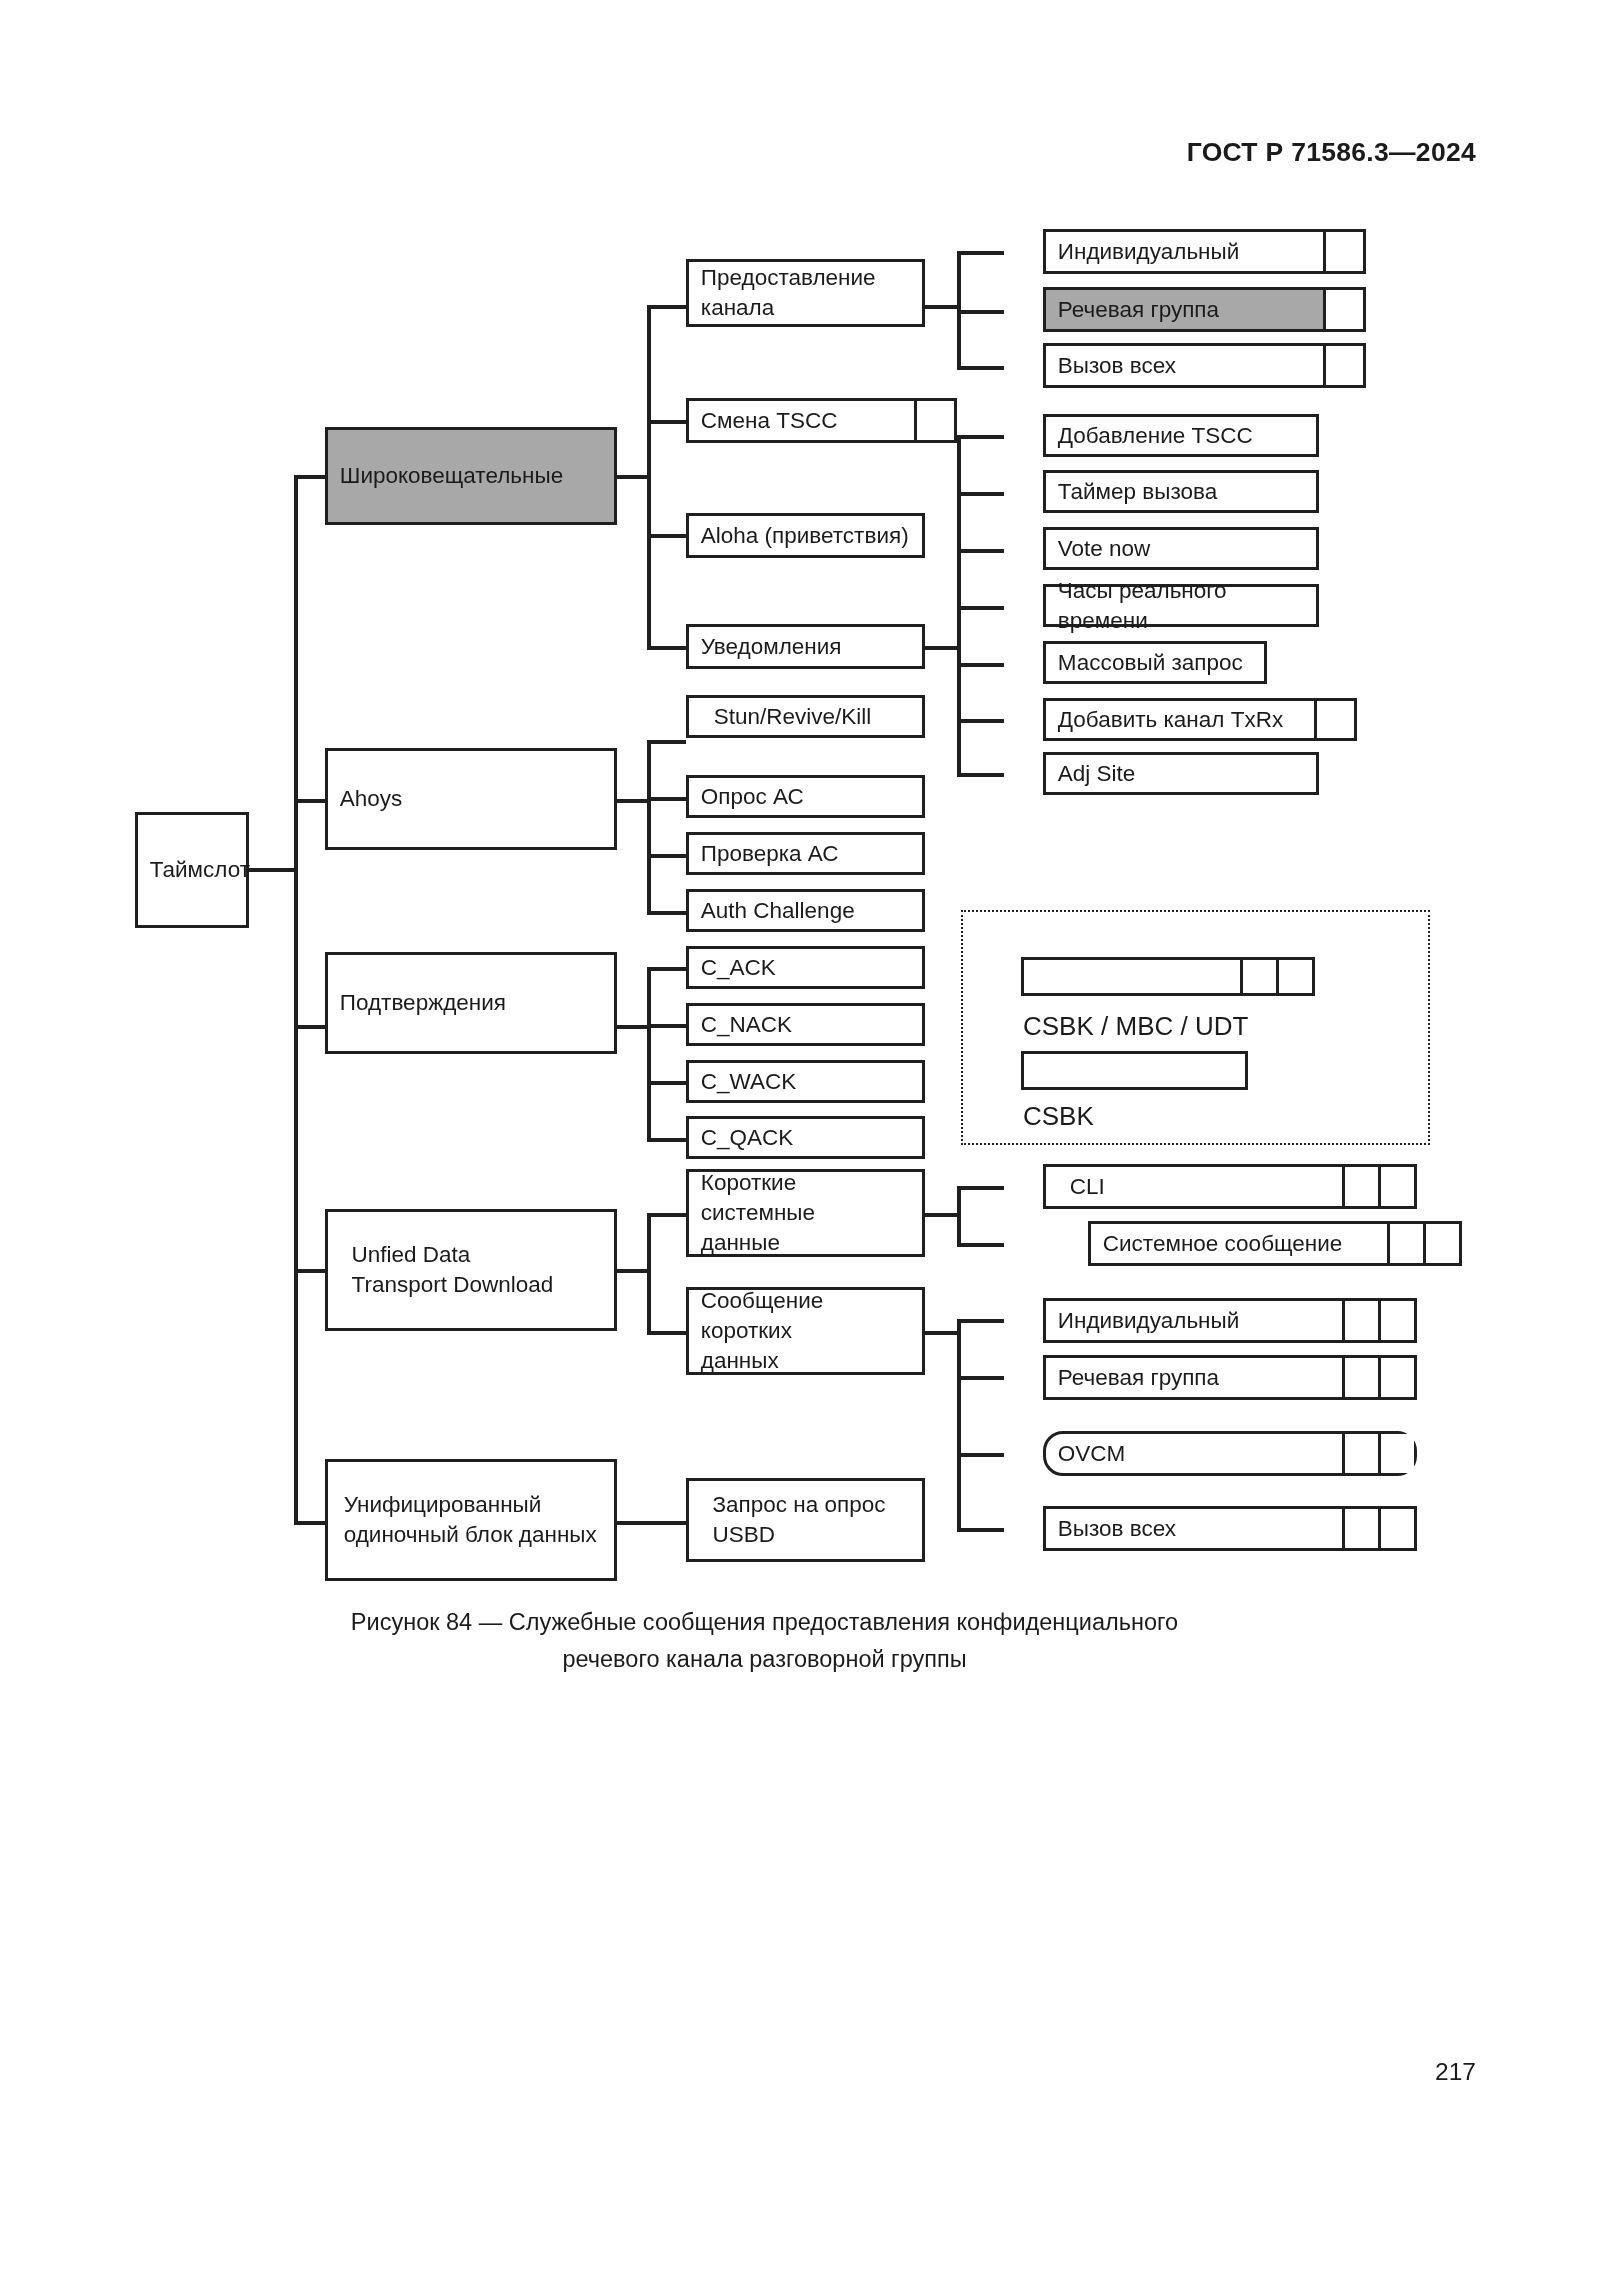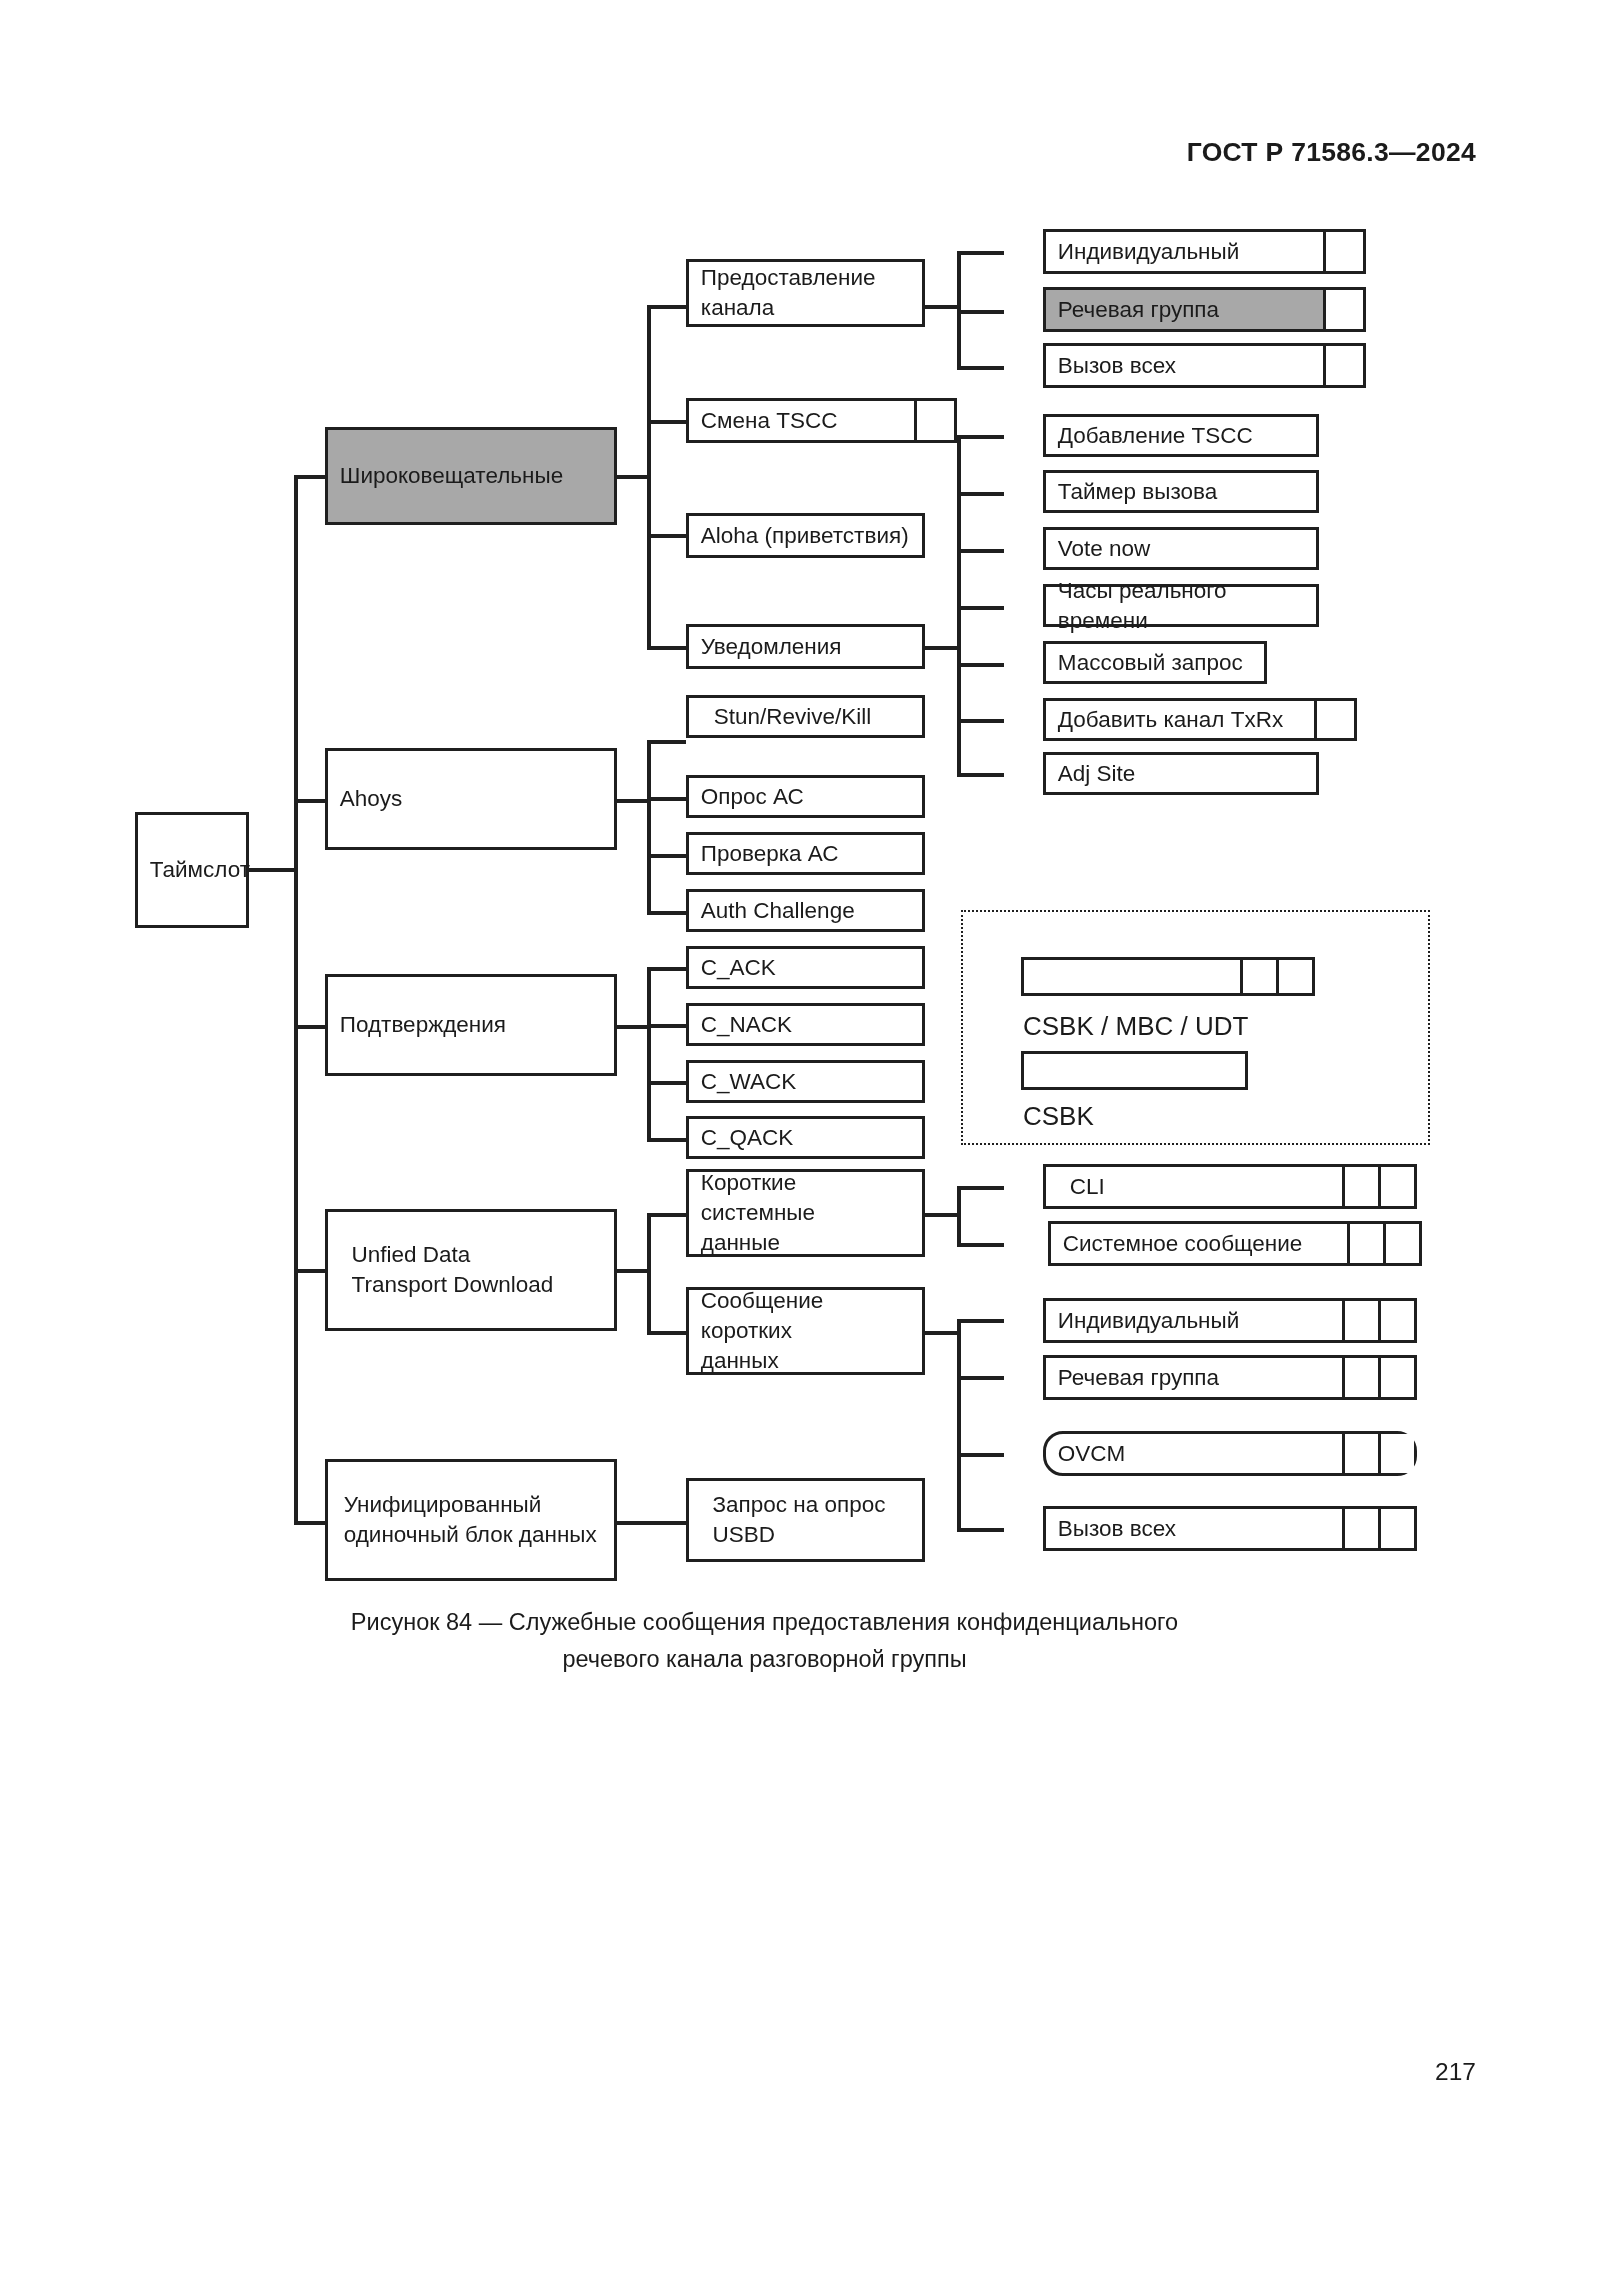--- a/index.html
+++ b/index.html
@@ -152,21 +152,21 @@
     </div>
 
     <div class="node center shaded" style="left:325px;top:427px;width:292px;height:98px;">
       <span class="label">Широковещательные</span>
     </div>
 
     <div class="node center" style="left:325px;top:748px;width:292px;height:102px;">
       <span class="label">Ahoys</span>
     </div>
 
-    <div class="node center" style="left:325px;top:974px;width:292px;height:102px;">
+    <div class="node center" style="left:325px;top:952px;width:292px;height:102px;">
       <span class="label">Подтверждения</span>
     </div>
 
     <div class="node left" style="left:325px;top:1209px;width:292px;height:122px;">
       <span class="label ml" style="white-space:pre-line;padding-left:23.5px;">Unfied Data
 Transport Download</span>
     </div>
 
     <div class="node left" style="left:325px;top:1459px;width:292px;height:122px;">
       <span class="label" style="white-space:pre-line;padding-left:15.7px;">Унифицированный
@@ -274,21 +274,21 @@
 данных</span>
     </div>
 
     <div class="node celled left" style="left:1043px;top:1164px;width:374px;height:45px;padding-left:12px;">
       <span class="body">
           <span class="label">CLI</span>
         </span>
       <span class="cell" style="width:33px;"></span>
       <span class="cell" style="width:33px;"></span>
     </div>
-    <div class="node celled left" style="left:1048px;top:1221px;width:374px;height:45px;">
+    <div class="node celled left" style="left:1088px;top:1221px;width:374px;height:45px;">
       <span class="body">
           <span class="label">Системное сообщение</span>
         </span>
       <span class="cell" style="width:33px;"></span>
       <span class="cell" style="width:33px;"></span>
     </div>
 
     <div class="node celled left" style="left:1043px;top:1298px;width:374px;height:45px;">
       <span class="body">
           <span class="label">Индивидуальный</span>

